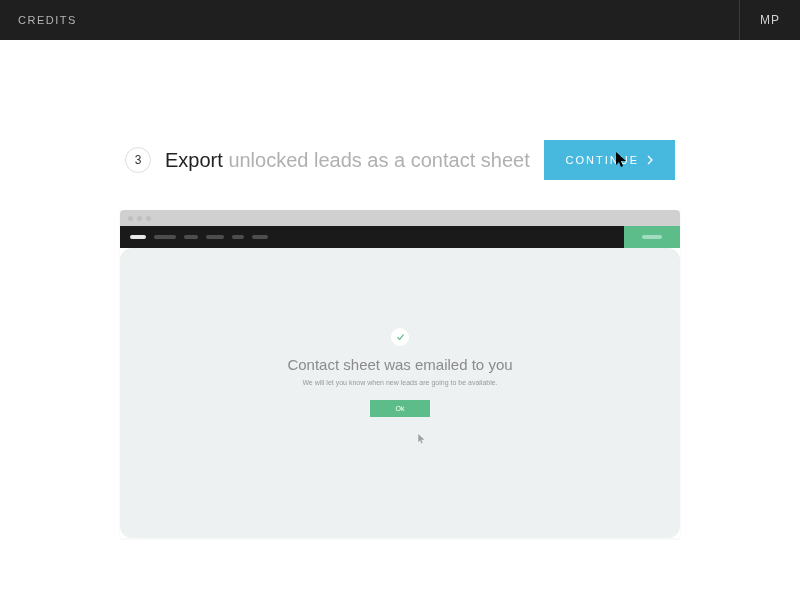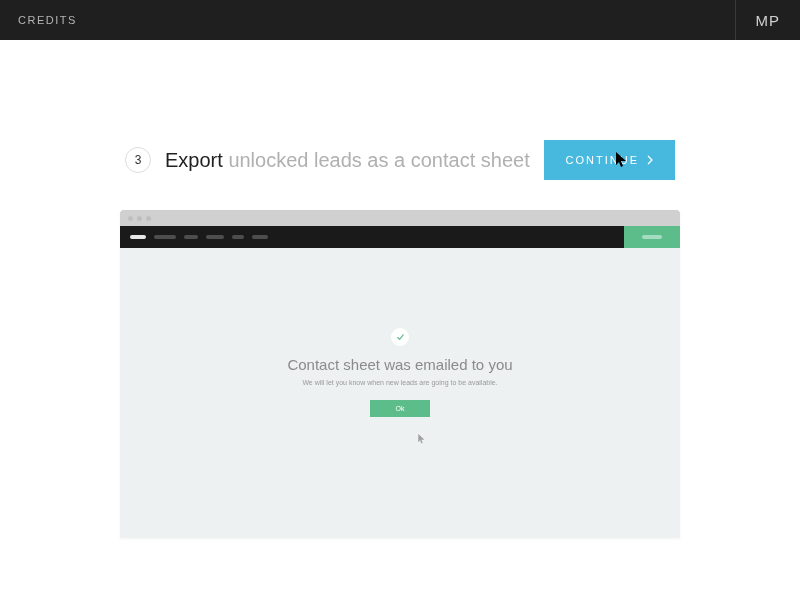--- a/index.html
+++ b/index.html
@@ -2,40 +2,40 @@
 <html><head>
   <meta charset="utf-8">
   <style>
     * { margin: 0; padding: 0; box-sizing: border-box; }
     body { font-family: -apple-system, BlinkMacSystemFont, 'Segoe UI', Helvetica, Arial, sans-serif; width: 800px; height: 600px; background: #fff; overflow: hidden; }
     
     .topnav { background: #1f1f1f; height: 40px; display: flex; align-items: center; justify-content: space-between; padding: 0 0; }
     .topnav-left { display: flex; }
     .topnav-item { color: #b5b5b5; font-size: 11px; letter-spacing: 1.5px; padding: 0 18px; height: 40px; display: flex; align-items: center; text-transform: uppercase; cursor: pointer; }
     .topnav-right { border-left: 1px solid #3a3a3a; height: 40px; display: flex; align-items: center; padding: 0 20px; }
-    .avatar-initials { color: #d0d0d0; font-size: 15px; letter-spacing: 1px; }
+    .avatar-initials { color: #d0d0d0; font-size: 12px; letter-spacing: 1px; }
     
     .step-row { display: flex; align-items: center; justify-content: space-between; margin: 100px auto 30px; width: 550px; }
     .step-left { display: flex; align-items: center; gap: 14px; }
     .step-badge { width: 26px; height: 26px; border-radius: 50%; border: 1px solid #ddd; display: flex; align-items: center; justify-content: center; font-size: 12px; color: #333; background: #fff; }
     .step-text { font-size: 20px; color: #222; }
     .step-sub { color: #b0b0b0; font-weight: 300; }
     .continue-btn { background: #47b9df; color: #fff; font-size: 11px; letter-spacing: 2px; text-transform: uppercase; padding: 14px 22px; border: none; cursor: pointer; display: flex; align-items: center; gap: 8px; }
     .continue-btn svg { width: 6px; height: 10px; }
     
     .mockup { width: 560px; margin: 0 auto; border-radius: 4px 4px 0 0; overflow: hidden; box-shadow: 0 1px 3px rgba(0,0,0,0.05); }
     .mock-titlebar { background: #d0d0d0; height: 16px; display: flex; align-items: center; padding: 0 8px; gap: 4px; }
     .mock-dot { width: 5px; height: 5px; border-radius: 50%; background: #bfbfbf; }
     .mock-nav { background: #1a1a1a; height: 22px; display: flex; align-items: center; justify-content: space-between; padding: 0 10px; }
     .mock-nav-left { display: flex; align-items: center; gap: 8px; }
     .mock-nav-pill { height: 4px; border-radius: 2px; background: #4d4d4d; }
     .mock-nav-pill.first { background: #e8e8e8; width: 16px; }
     .mock-nav-right { background: #5cbd8a; height: 22px; margin: 0 -10px 0 0; padding: 0 18px; display: flex; align-items: center; }
     .mock-nav-right .mock-nav-pill { background: #a3dcc0; width: 20px; }
-    .mock-body { background: #edf1f1; height: 290px; display: flex; flex-direction: column; align-items: center; justify-content: flex-start; padding-top: 80px; }
+    .mock-body { background: #edf1f1; height: 290px; display: flex; flex-direction: column; align-items: center; justify-content: flex-start; padding-top: 80px; border-radius: 12px; }
     .check-circle { width: 18px; height: 18px; border-radius: 50%; background: #fff; display: flex; align-items: center; justify-content: center; margin-bottom: 10px; }
     .check-circle svg { width: 9px; height: 9px; }
     .mock-title { font-size: 15px; color: #8b8b8b; font-weight: 300; margin-bottom: 6px; }
     .mock-sub { font-size: 7px; color: #9a9a9a; margin-bottom: 14px; }
     .mock-ok { background: #5cbd8a; color: #fff; font-size: 7px; padding: 5px 26px; border: none; cursor: pointer; }
     
     .cursor { position: absolute; width: 12px; height: 16px; pointer-events: none; }
   </style>
 </head>
 <body>

